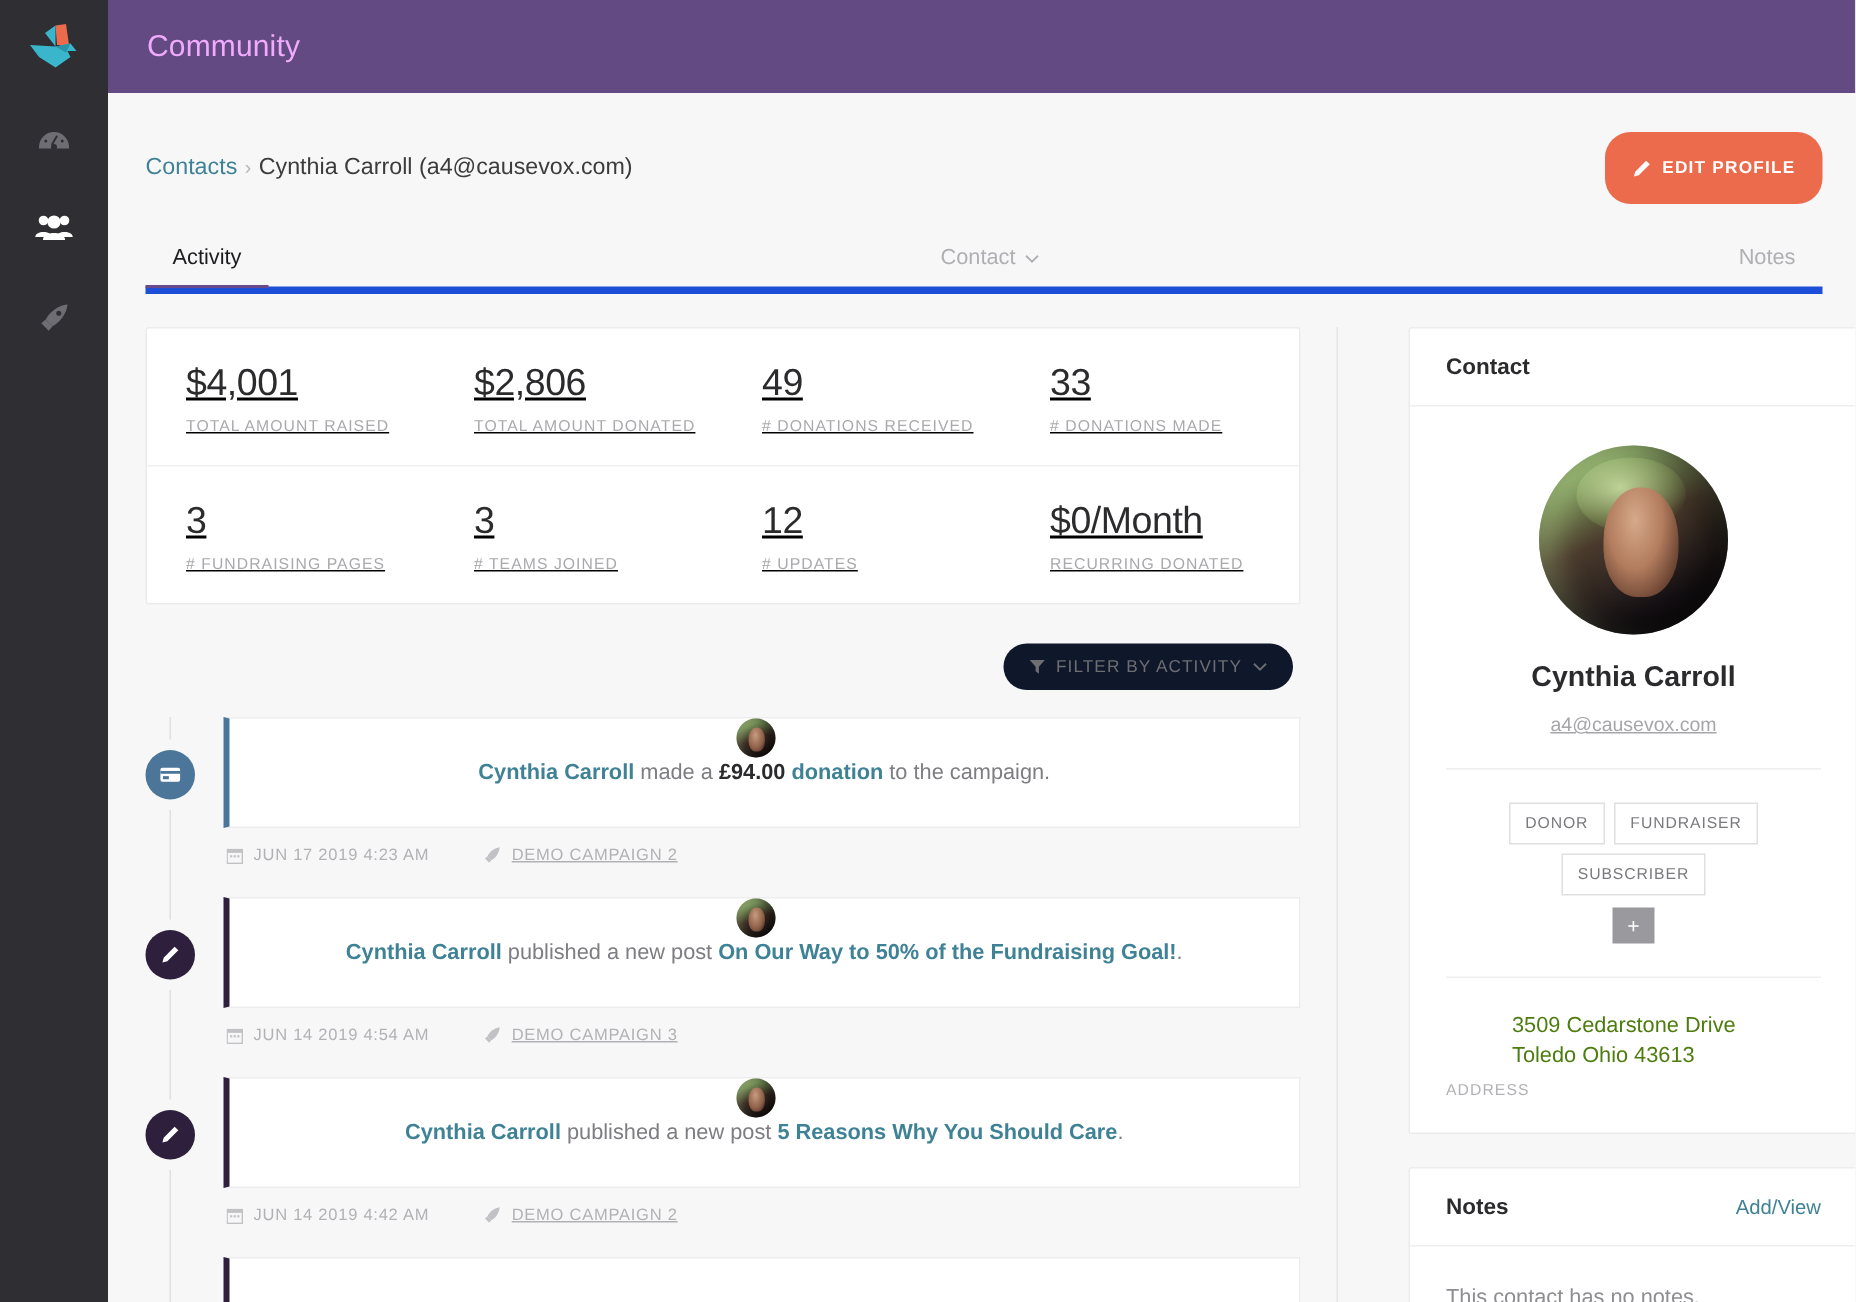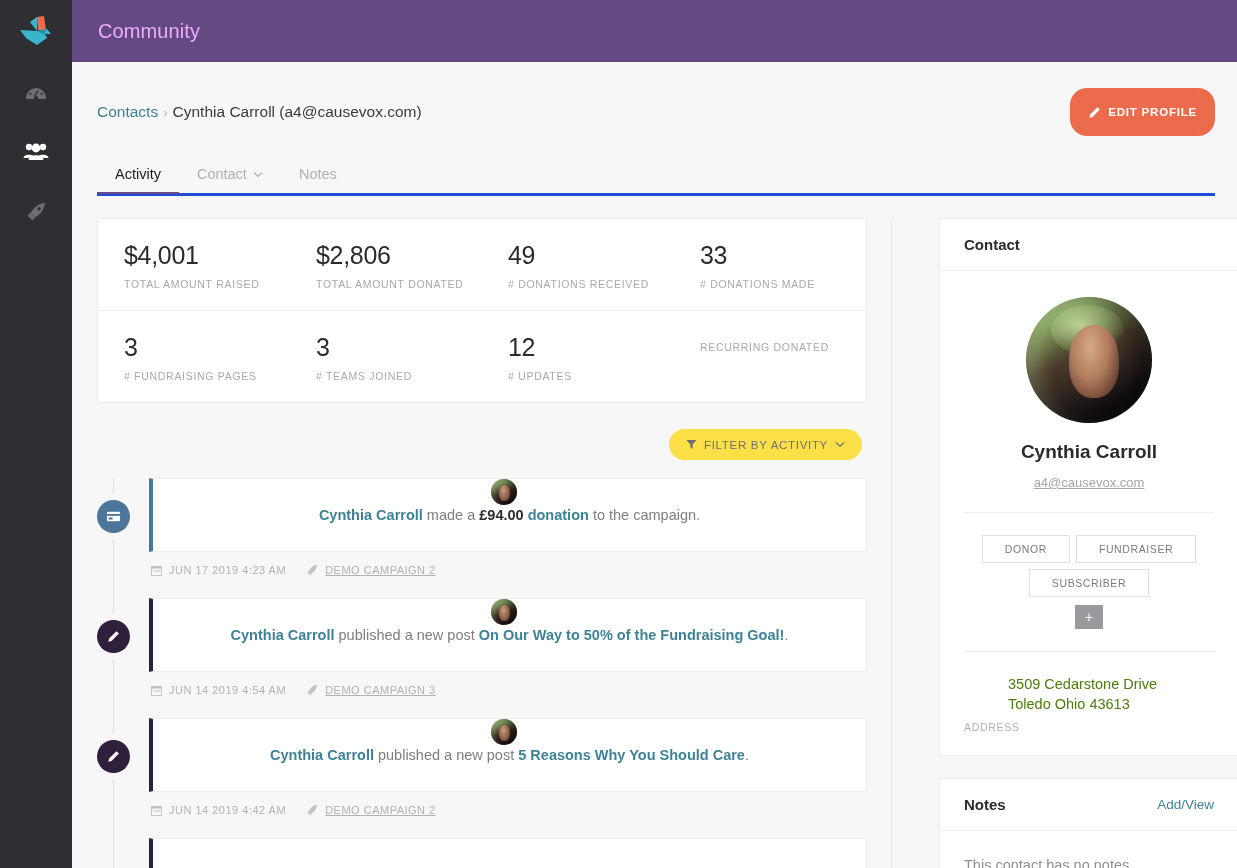--- a/index.html
+++ b/index.html
@@ -62,22 +62,22 @@
     border: none; border-radius: 17px;
     height: 48px; padding: 0 18px;
     font-size: 11.5px; font-weight: 700; letter-spacing: .8px;
     display: flex; align-items: center; gap: 7px; cursor: pointer;
     font-family: "Liberation Sans", sans-serif;
   }
 
   
   .tabs {
     display: flex; align-items: flex-end;
-    border-bottom: 3px solid #1d4ed8;
-    height: 42px; gap: 0;
+    border-bottom: 5px solid #1d4ed8;
+    height: 42px; gap: 12px; justify-content: space-between;
   }
   .tab {
     font-size: 14.5px; color: #b0b0b4;
     padding: 0 18px 11px 18px; cursor: pointer;
     display: flex; align-items: center; gap: 6px;
     position: relative; white-space: nowrap;
   }
   .tab.active { color: #1d1d1f; }
   .tab.active::after {
     content: ""; position: absolute; left: 0; right: 0; bottom: -1px;
@@ -89,31 +89,31 @@
   .col-left { width: 770px; flex: 0 0 770px; }
   .col-divider { width: 24px; flex: 0 0 24px; border-left: 1px solid #e6e6e8; margin-left: 24px;}
   .col-right { width: 300px; flex: 0 0 300px; margin-left: 24px; }
 
   
   .stats {
     background: #fff; border: 1px solid #ececee; border-radius: 2px;
   }
   .stats-row { display: flex; }
   .stats-row + .stats-row { border-top: 1px solid #f0f0f1; }
-  .stat { flex: 1; padding: 22px 0 20px 26px; }
+  .stat { flex: 1; padding: 22px 0 20px 26px; text-decoration: underline; }
   .stat-val { font-size: 25px; color: #2b2b2d; font-weight: 400; letter-spacing: -.3px; }
   .stat-lbl {
     font-size: 10.5px; color: #a9a9ad; letter-spacing: .7px;
     margin-top: 8px; text-transform: uppercase;
   }
 
   
   .filter-row { display: flex; justify-content: flex-end; padding: 26px 5px 18px 0; }
   .btn-filter {
-    background: #fde047; color: #6e6e72; border: none; border-radius: 17px;
+    background: #0f172a; color: #6e6e72; border: none; border-radius: 17px;
     height: 31px; padding: 0 17px; font-size: 11.5px; letter-spacing: .7px;
     display: flex; align-items: center; gap: 7px; cursor: pointer;
     font-family: "Liberation Sans", sans-serif;
   }
 
   
   .timeline { position: relative; padding-left: 52px; }
   .timeline::before {
     content: ""; position: absolute; left: 16px; top: 0; bottom: 0;
     width: 1px; background: #e0e0e2;
@@ -145,21 +145,21 @@
   .tl-avatar::after {
     content:""; position:absolute; left:34%; top:24%;
     width:42%; height:62%; border-radius:48% 48% 42% 42%;
     background: radial-gradient(ellipse at 42% 32%, #c79b7e 0%, #8d5f47 58%, #2a1a16 100%);
   }
   .tl-text { font-size: 14.5px; color: #7d7d82; line-height: 1.45; }
   .tl-text .who { color: #3f8296; font-weight: 700; }
   .tl-text .amt { color: #2b2b2d; font-weight: 700; }
   .tl-text .lnk { color: #3f8296; font-weight: 700; cursor: pointer; }
   .tl-meta {
-    display: flex; align-items: center; gap: 20px;
+    display: flex; align-items: center; gap: 36px;
     padding: 12px 0 0 2px;
     font-size: 11px; color: #b2b2b6; letter-spacing: .5px;
   }
   .tl-meta .mi { display: flex; align-items: center; gap: 7px; }
   .tl-meta .camp { text-decoration: underline; cursor: pointer; }
 
   
   .card {
     background: #fff; border: 1px solid #ececee; border-radius: 2px;
     margin-bottom: 22px;
@@ -188,21 +188,21 @@
     width:40%; height:58%; border-radius:48% 48% 44% 44%;
     background: radial-gradient(ellipse at 42% 30%, #d6a98a 0%, #b27c5e 45%, #6b4432 78%, #2a1a14 100%);
   }
   .prof-name { text-align: center; font-size: 19px; color: #2b2b2d; font-weight: 700; margin-top: 18px; }
   .prof-mail { text-align: center; font-size: 13px; color: #a6a6aa; margin-top: 12px; text-decoration: underline; }
   .hr { height: 1px; background: #eeeef0; margin: 22px 0; }
 
   .tags { display: flex; flex-wrap: wrap; gap: 6px; justify-content: center; }
   .tag {
     border: 1px solid #e0e0e2; background: #fff; color: #7a7a7e;
-    font-size: 10.5px; letter-spacing: .6px; padding: 7px 22px;
+    font-size: 10.5px; letter-spacing: .6px; padding: 7px 10px;
     cursor: pointer; font-family: "Liberation Sans", sans-serif;
   }
   .tag-add {
     display: block; margin: 8px auto 0; background: #9a9a9e; border: none;
     color: #fff; width: 28px; height: 24px; font-size: 14px; line-height: 1;
     cursor: pointer; font-family: "Liberation Sans", sans-serif;
   }
   .addr { font-size: 14.5px; color: #4d7c0f; line-height: 1.38; margin-left: 44px; }
   .addr-lbl { font-size: 10.5px; color: #b2b2b6; letter-spacing: .7px; margin-top: 7px; }
   .notes-empty { font-size: 14.5px; color: #8e8e92; }
@@ -327,20 +327,21 @@
             </div>
             <div class="stat">
               <div class="stat-val">3</div>
               <div class="stat-lbl"># TEAMS JOINED</div>
             </div>
             <div class="stat">
               <div class="stat-val">12</div>
               <div class="stat-lbl"># UPDATES</div>
             </div>
             <div class="stat">
+              <div class="stat-val">$0/Month</div>
               <div class="stat-lbl">RECURRING DONATED</div>
             </div>
           </div>
         </div>
 
         <div class="filter-row">
           <button class="btn-filter">
             <span class="ic">
               <svg width="11" height="11" viewBox="0 0 12 12">
                   <path d="M0.5 1 L11.5 1 L7.2 6 L7.2 11 L4.8 9.3 L4.8 6 Z" fill="#6e6e72"></path>

